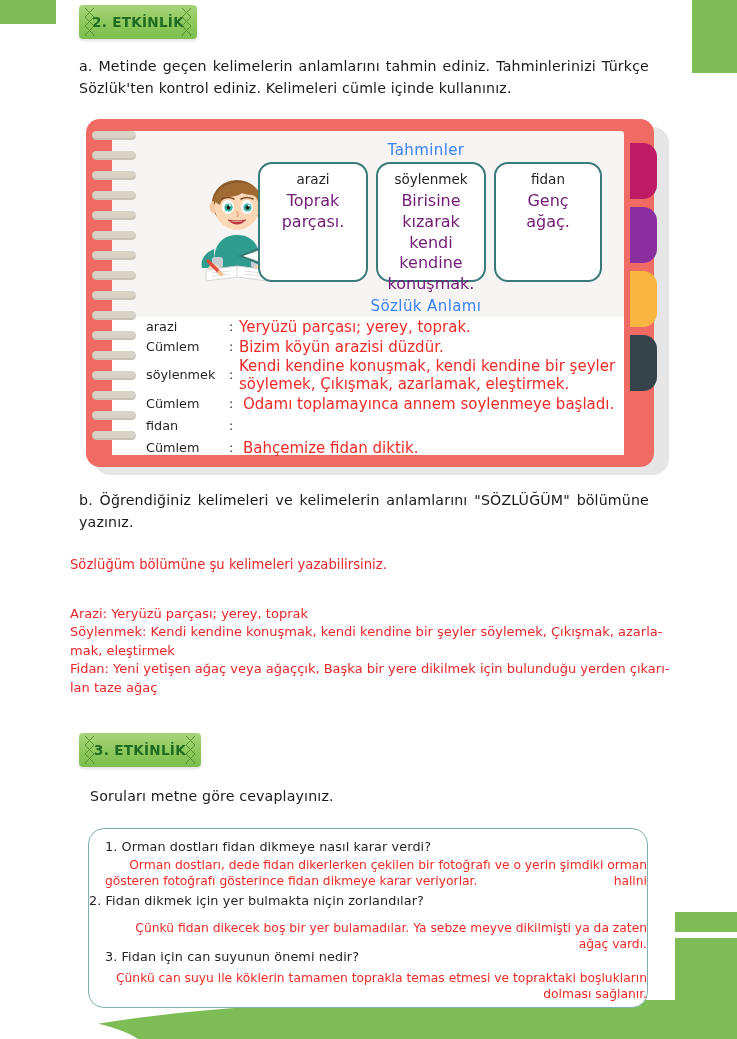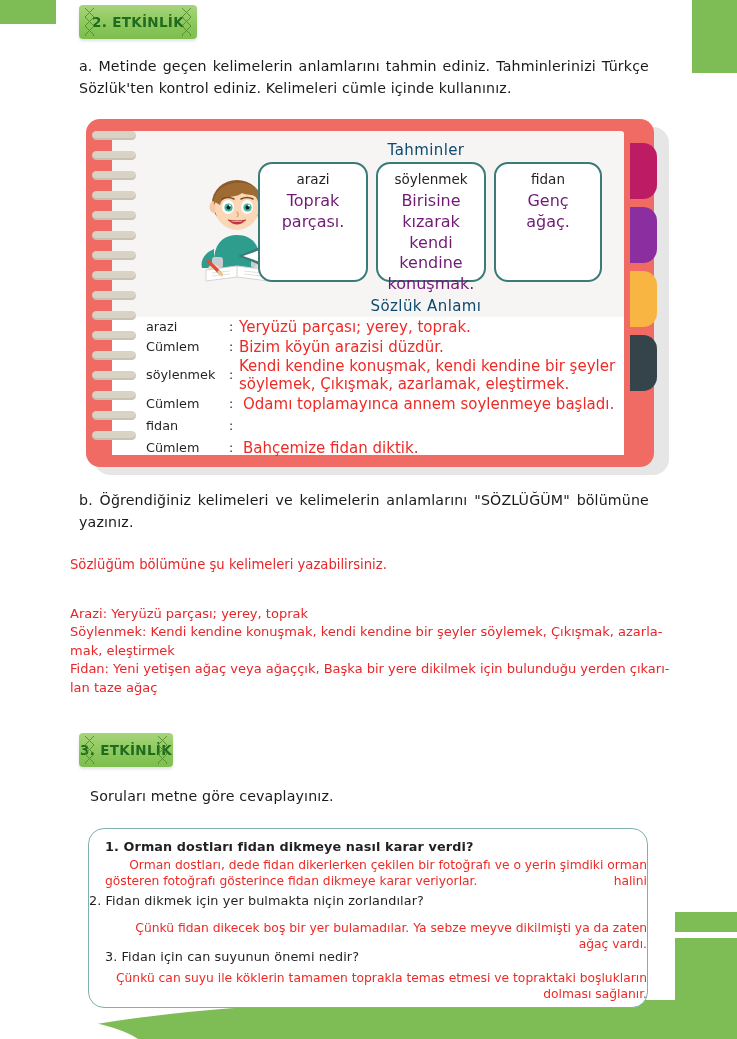--- a/index.html
+++ b/index.html
@@ -68,21 +68,21 @@
     width: 9px;
     background:
       linear-gradient(135deg, transparent 45%, #4e8a2a 45%, #4e8a2a 55%, transparent 55%),
       linear-gradient(45deg, transparent 45%, #4e8a2a 45%, #4e8a2a 55%, transparent 55%);
     background-size: 9px 9px;
     opacity: .85;
   }
   .banner::before { left: 6px; }
   .banner::after { right: 6px; }
   #banner2 { left: 79px; top: 5px; width: 118px; }
-  #banner3 { left: 79px; top: 733px; width: 94px; }
+  #banner3 { left: 79px; top: 733px; width: 122px; }
 
   
   .prompt {
     position: absolute;
     font-family: "DejaVu Sans", sans-serif;
     font-size: 14.2px;
     color: #1a1a1a;
     line-height: 1.55;
     text-align: justify;
     letter-spacing: .15px;
@@ -155,21 +155,21 @@
   #tab-4 { top: 216px; background: #35434b; }
 
   
   .boy { position: absolute; left: 104px; top: 50px; width: 94px; height: 120px; }
 
   
   .nb-title {
     position: absolute;
     font-family: "DejaVu Sans", sans-serif;
     font-size: 15px;
-    color: #0c4a6e;
+    color: #3b82f6;
     text-align: center;
     letter-spacing: .4px;
   }
   #nb-title-top { left: 240px; top: 22px; width: 200px; }
   #nb-title-mid { left: 240px; top: 178px; width: 200px; }
 
   
   .bubble {
     position: absolute;
     background: #ffffff;
@@ -420,21 +420,21 @@
   <div class="line">lan taze ağaç</div>
 </div>
 
 <div class="banner" id="banner3">
   <span>3. ETKİNLİK</span>
 </div>
 
 <div class="prompt" id="prompt-c">Soruları metne göre cevaplayınız.</div>
 
 <div class="qbox">
-  <div class="q" style="left:16px; top:10px;font-weight:bold;">1. Orman dostları fidan dikmeye nasıl karar verdi?</div>
+  <div class="q" style="left:16px; top:10px;">1. Orman dostları fidan dikmeye nasıl karar verdi?</div>
   <div class="a" style="left:16px; top:29px;">Orman dostları, dede fidan dikerlerken çekilen bir fotoğrafı ve o yerin şimdiki orman halini</div>
   <div class="a" style="left:16px; top:45px;">gösteren fotoğrafı gösterince fidan dikmeye karar veriyorlar.</div>
 
   <div class="q" style="left:0; top:64px;">2. Fidan dikmek için yer bulmakta niçin zorlandılar?</div>
   <div class="a" style="left:16px; top:92px;">Çünkü fidan dikecek boş bir yer bulamadılar. Ya sebze meyve dikilmişti ya da zaten ağaç vardı.</div>
 
   <div class="q" style="left:16px; top:120px;">3. Fidan için can suyunun önemi nedir?</div>
   <div class="a" style="left:16px; top:142px;">Çünkü can suyu ile köklerin tamamen toprakla temas etmesi ve topraktaki boşlukların dolması sağlanır.</div>
 </div>
 

